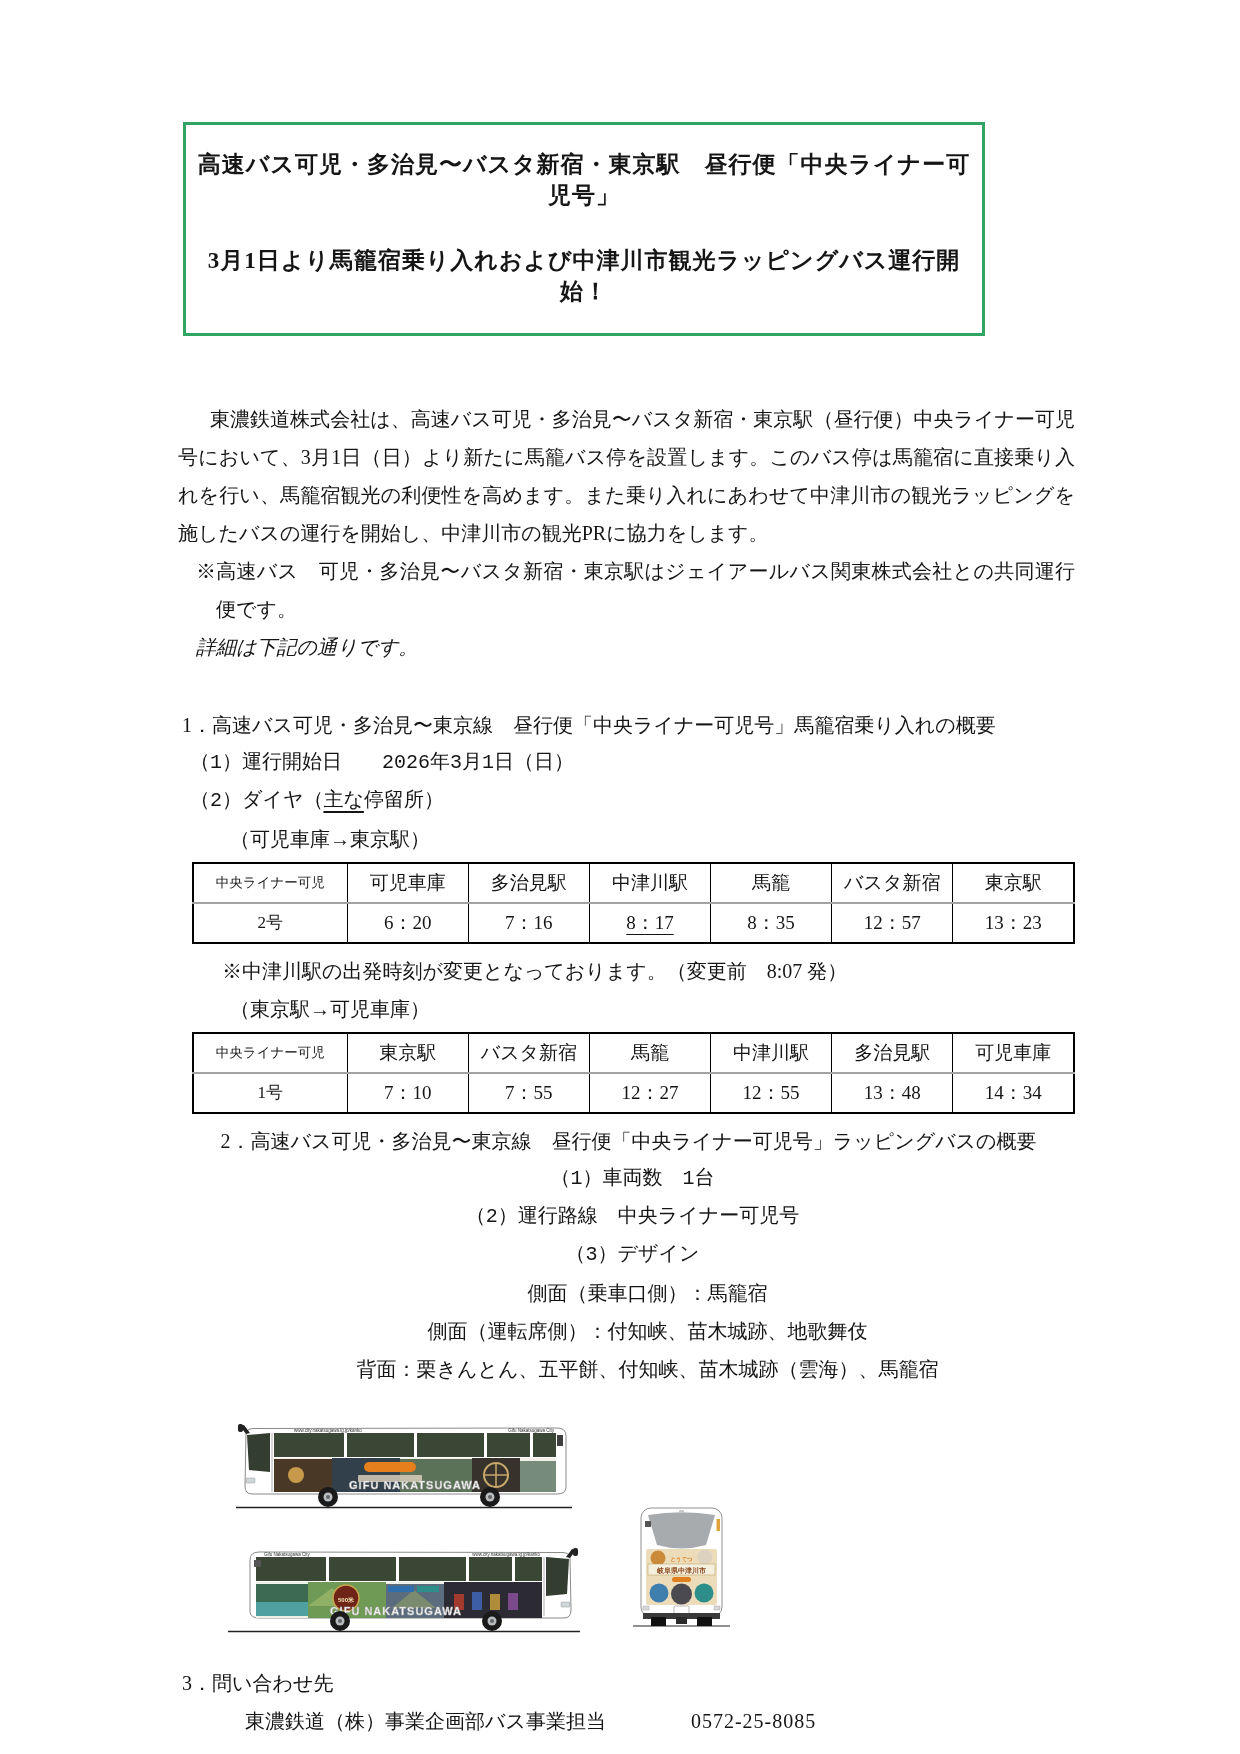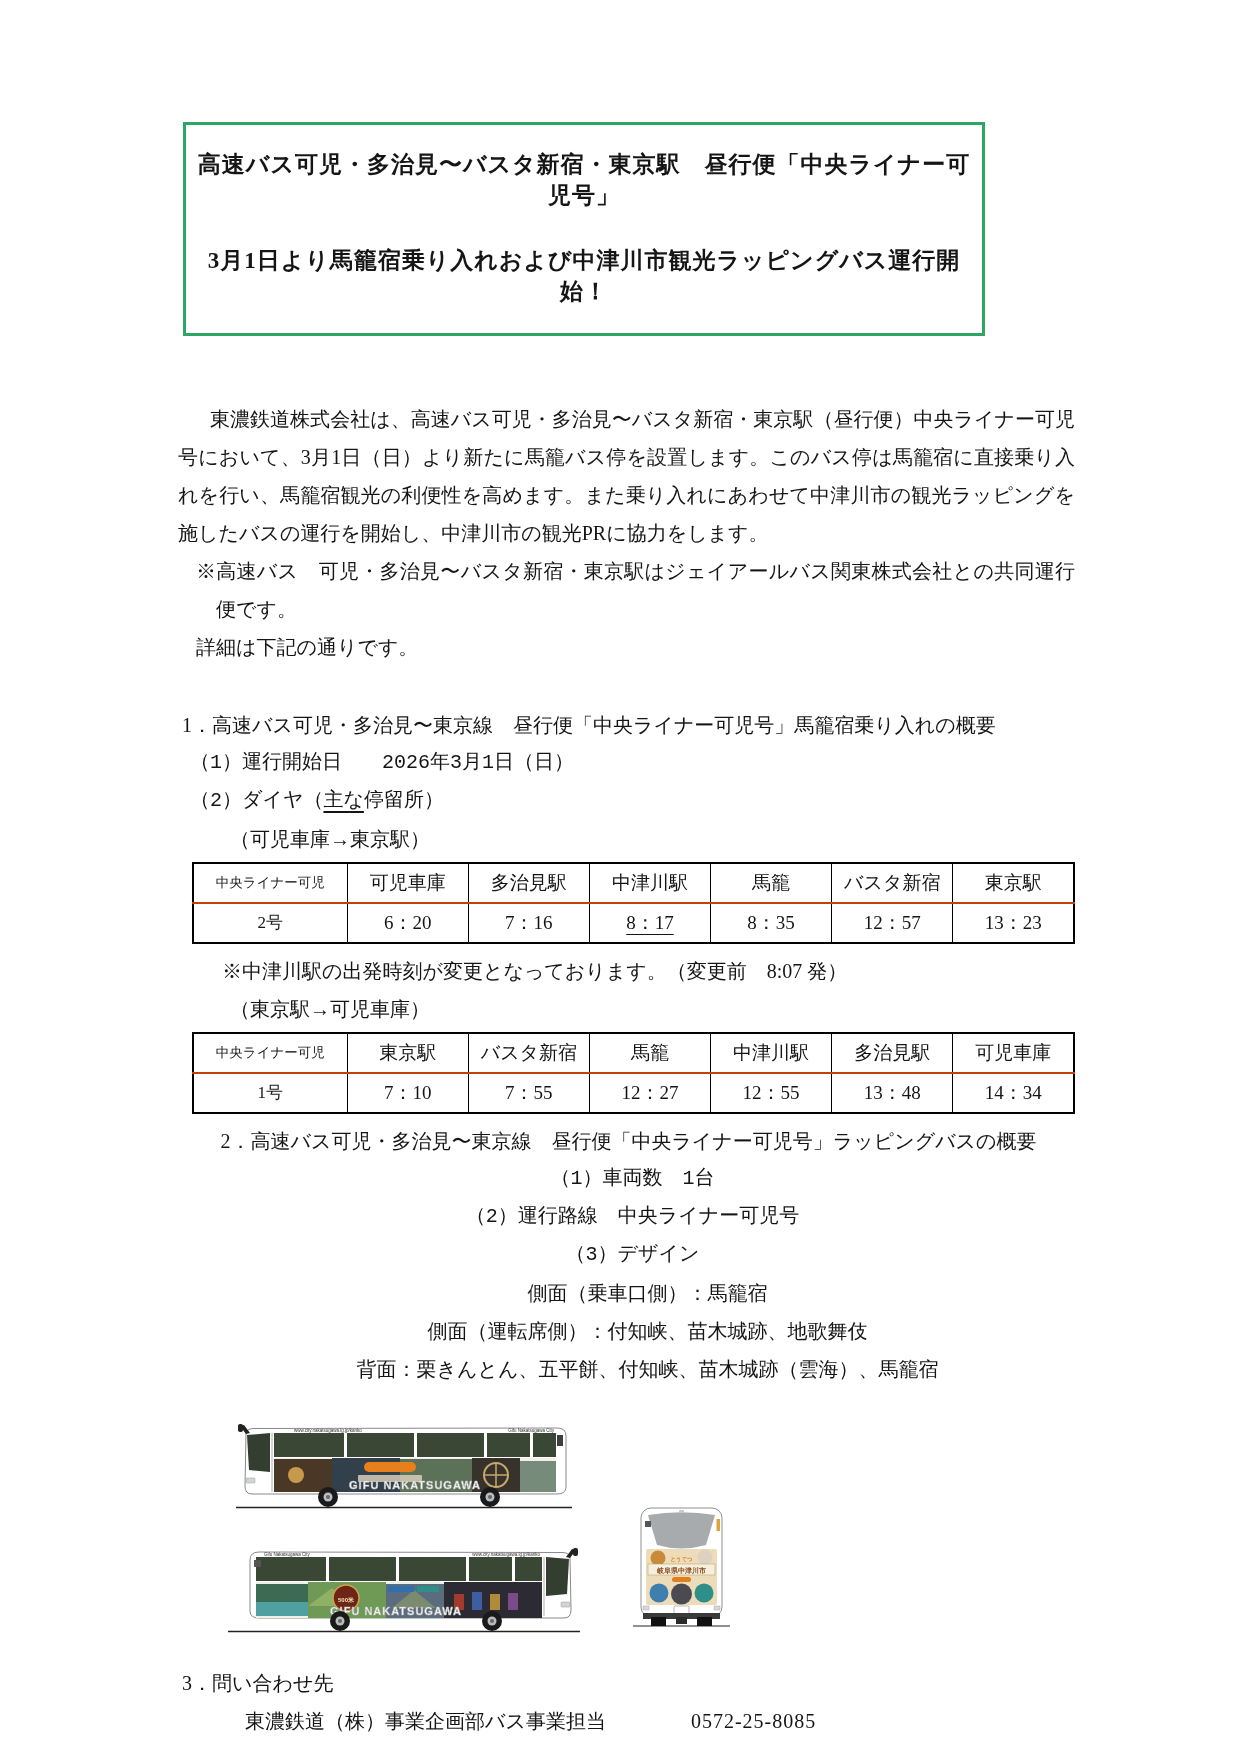--- a/index.html
+++ b/index.html
@@ -16,38 +16,38 @@
     margin:122px 0 0 5px; width:802px;
     border:3px solid var(--accent-green,#2ea563);
     padding:24px 8px 26px; text-align:center;
   }
   .title-line { font-size:23px; font-weight:bold; letter-spacing:1px; line-height:31px; }
   .title-line + .title-line { margin-top:34px; }
 
   .intro { margin-top:64px; }
   .para { text-align:justify; text-indent:0.6em; }
   .note-hang { padding-left:38px; text-indent:-20px; text-align:justify; }
-  .detail-line { margin-left:18px; }
+  .detail-line { margin-left:18px;font-style:italic; }
 
   .sec1 { margin-top:40px; }
   .sec-heading { margin-left:4px; }
   .sec-item { margin-left:12px;font-family:Liberation Mono, monospace; }
   .table-caption { margin-left:52px; }
   .u { text-decoration:underline; text-underline-offset:5px; }
 
   table.tt {
     margin:4px 0 0 14px; width:883px;
     border-collapse:collapse; border:2.5px solid #000; table-layout:fixed;
   }
   table.tt th, table.tt td {
     border:1px solid #000; text-align:center; vertical-align:middle;
     font-weight:normal; padding:0;
   }
   table.tt col.c0 { width:17.5%; }
-  table.tt th { height:40px; font-size:19px; line-height:22px; border-bottom:2px solid #c2410c; }
+  table.tt th { height:40px; font-size:19px; line-height:22px; border-bottom:2px solid #a3a3a3; }
   table.tt th.svc { font-size:13.5px; }
   table.tt td { height:38px; font-size:19px; }
   table.tt td.lbl { font-size:17px; }
   .tt-note { margin:8px 0 0 44px; }
 
   .sec2 { margin-top:8px;text-align:center; }
   .design-block { margin-left:42px; }
 
   .figure { position:relative; margin-top:32px; height:218px; }
   .bus-top    { position:absolute; left:58px;  top:2px;   }

